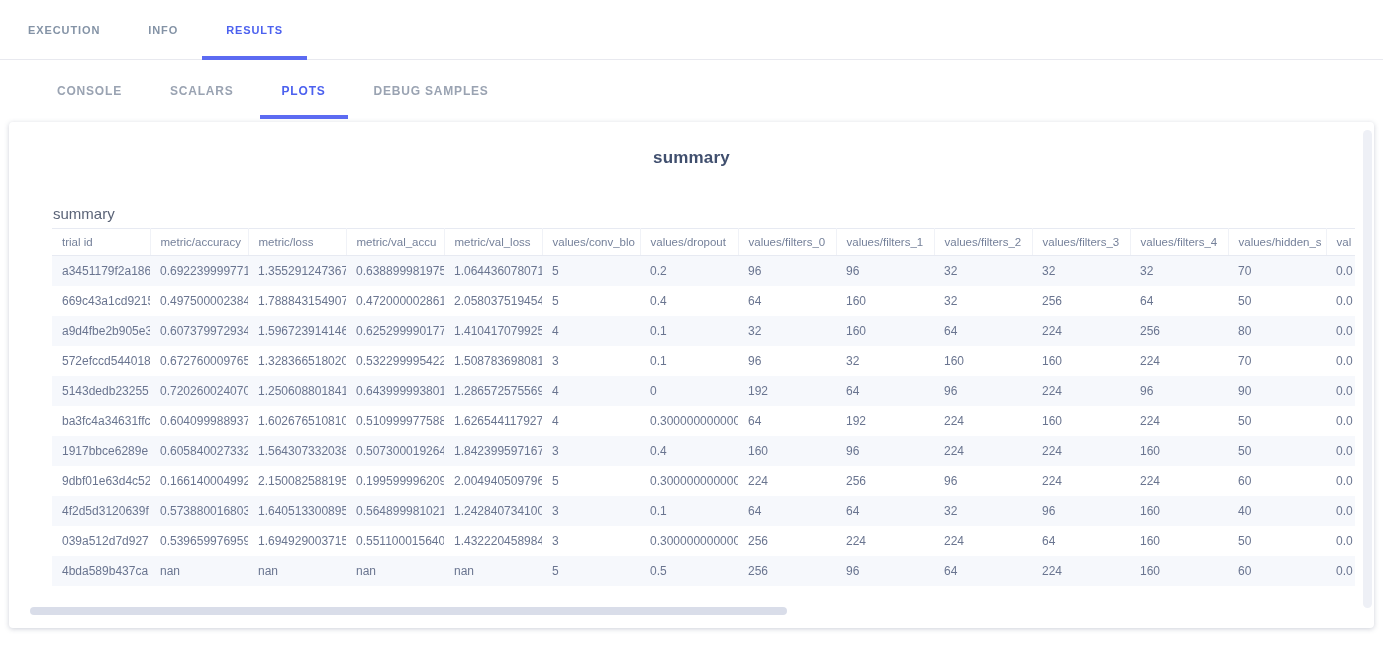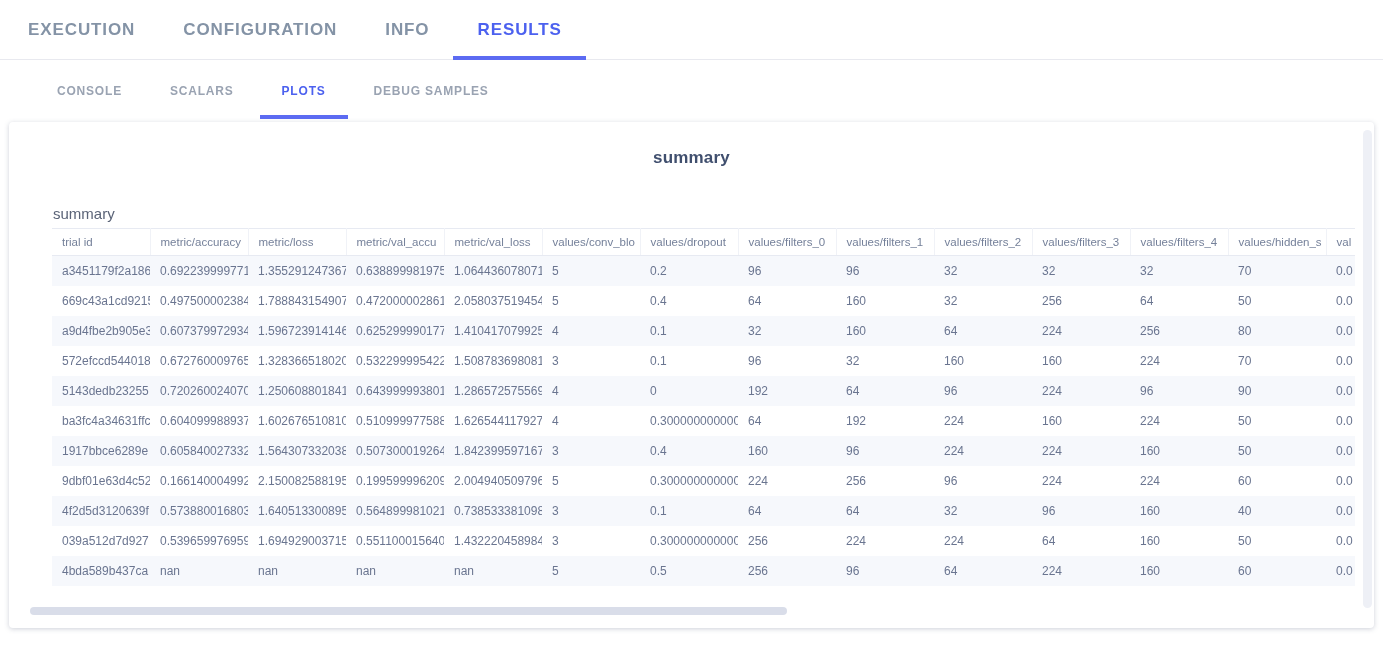--- a/index.html
+++ b/index.html
@@ -11,21 +11,21 @@
   }
 
   
   .topnav {
     display:flex; align-items:center; height:60px;
     border-bottom:1px solid #e8e9ef; padding-left:4px; background:#fff;
   }
   .topnav .tab {
     position:relative; padding:0 24px; height:100%;
     display:flex; align-items:center;
-    font-size:17px; font-weight:700; letter-spacing:.9px;
+    font-size:11px; font-weight:700; letter-spacing:.9px;
     color:#8493a6; cursor:pointer; user-select:none;
   }
   .topnav .tab.active { color:#4c61ef; }
   .topnav .tab.active::after {
     content:""; position:absolute; left:0; right:0; bottom:-1px; height:4px;
     background:#5c6bf2;
   }
 
   
   .subnav {
@@ -84,21 +84,20 @@
   .vscroll-thumb {
     position:absolute; right:2px; top:8px; width:9px; height:478px;
     border-radius:5px; background:#eef0f6; cursor:pointer;
   }
 </style>
 </head>
 <body>
 
 <nav class="topnav">
   <div class="tab">EXECUTION</div>
-  <div class="tab">CONFIGURATION</div>
   <div class="tab">INFO</div>
   <div class="tab active">RESULTS</div>
 </nav>
 
 <nav class="subnav">
   <div class="tab">CONSOLE</div>
   <div class="tab">SCALARS</div>
   <div class="tab active">PLOTS</div>
   <div class="tab">DEBUG SAMPLES</div>
 </nav>
@@ -254,21 +253,21 @@
             <td>224</td>
             <td>224</td>
             <td>60</td>
             <td>0.0</td>
           </tr>
           <tr>
             <td>4f2d5d3120639f</td>
             <td>0.573880016803</td>
             <td>1.640513300895</td>
             <td>0.564899981021</td>
-            <td>0.738533381098</td>
+            <td>1.242840734100</td>
             <td>3</td>
             <td>0.1</td>
             <td>64</td>
             <td>64</td>
             <td>32</td>
             <td>96</td>
             <td>160</td>
             <td>40</td>
             <td>0.0</td>
           </tr>

